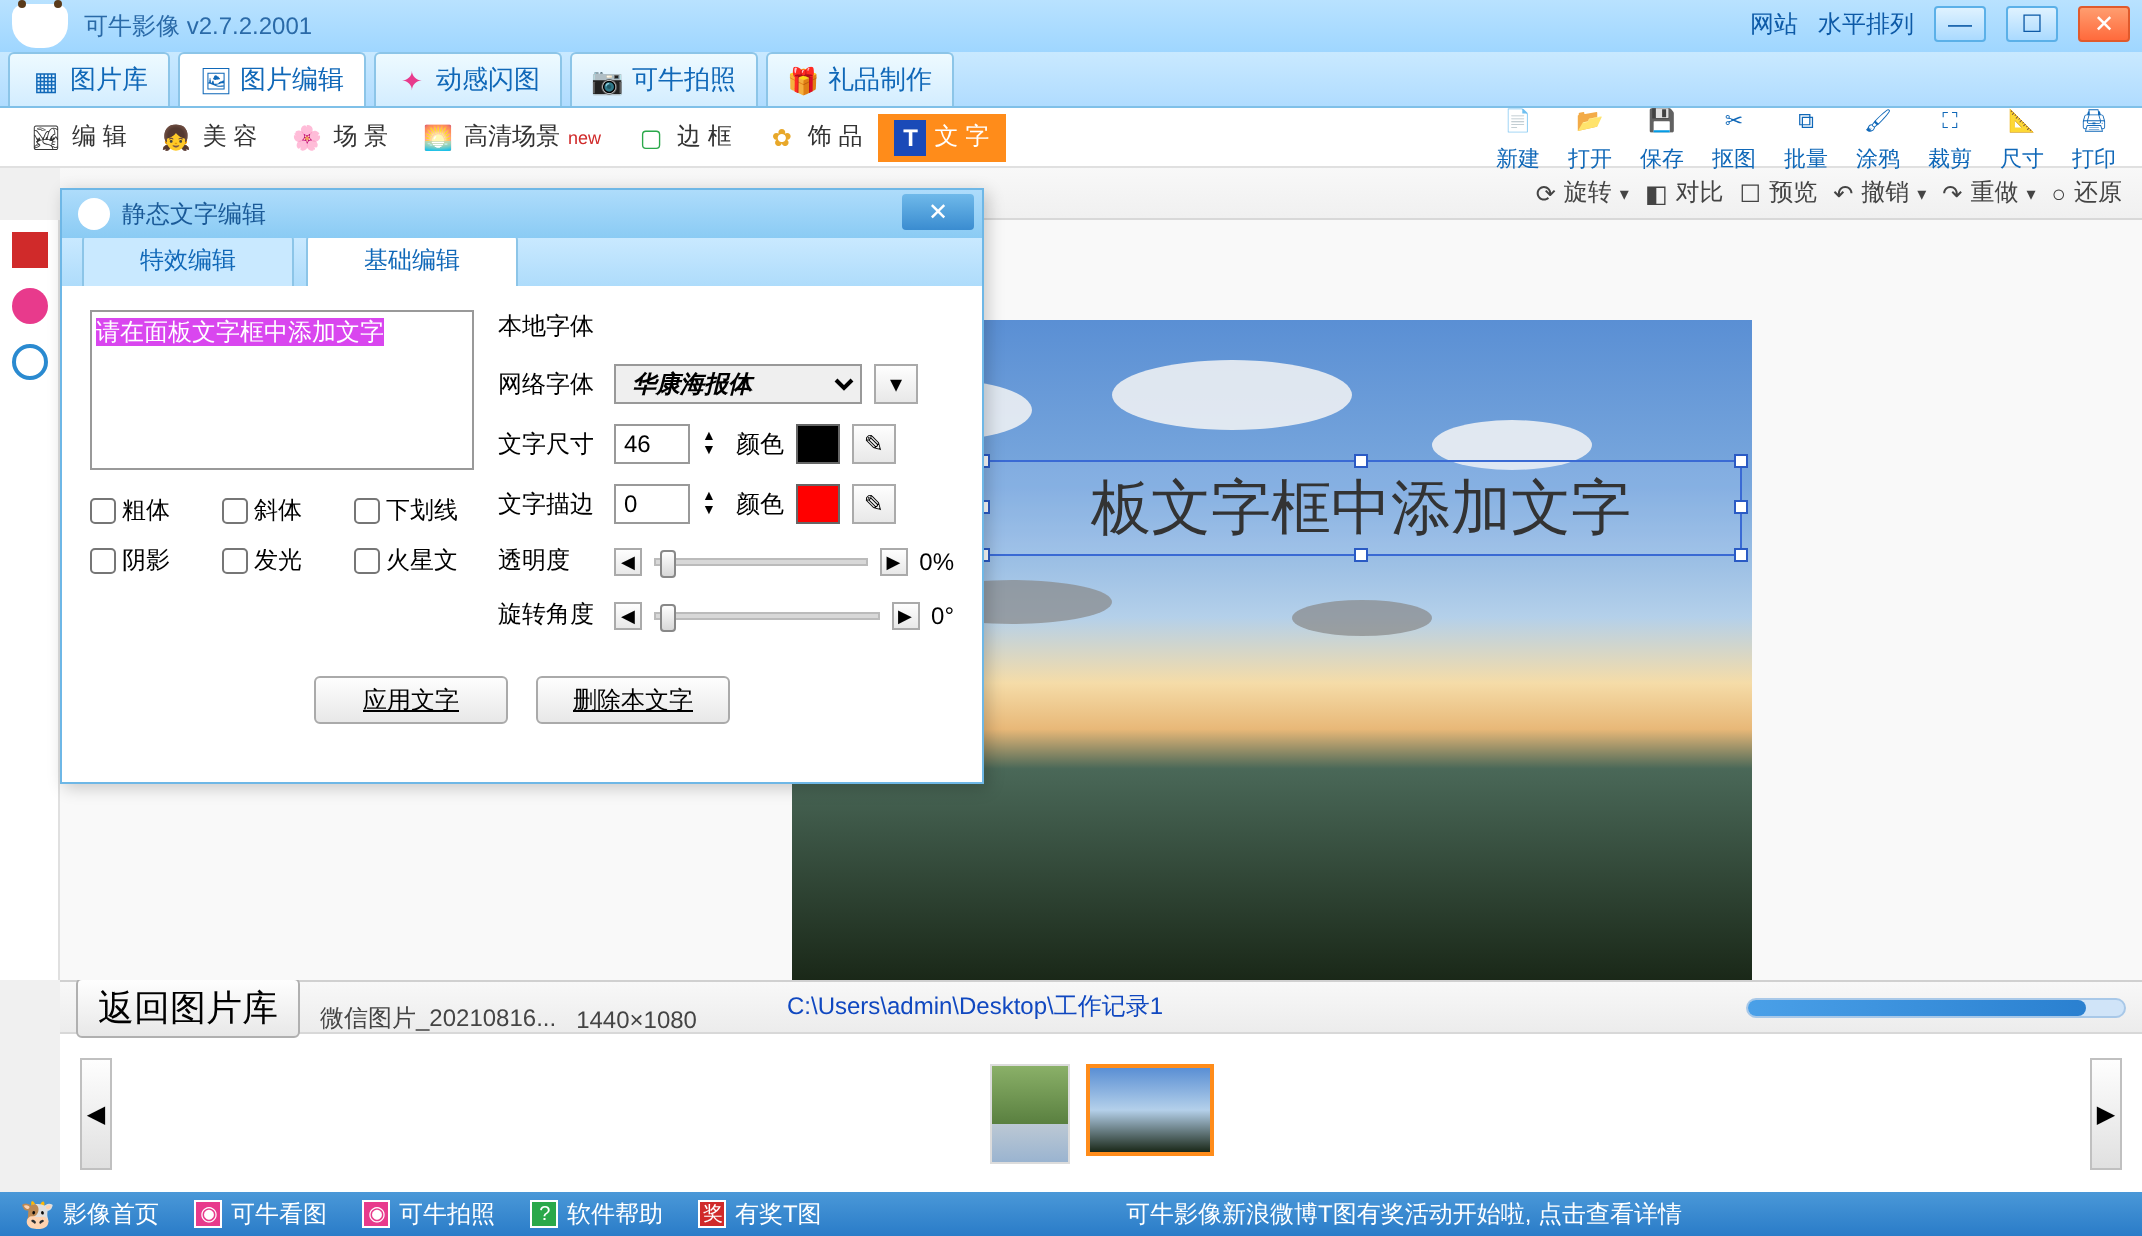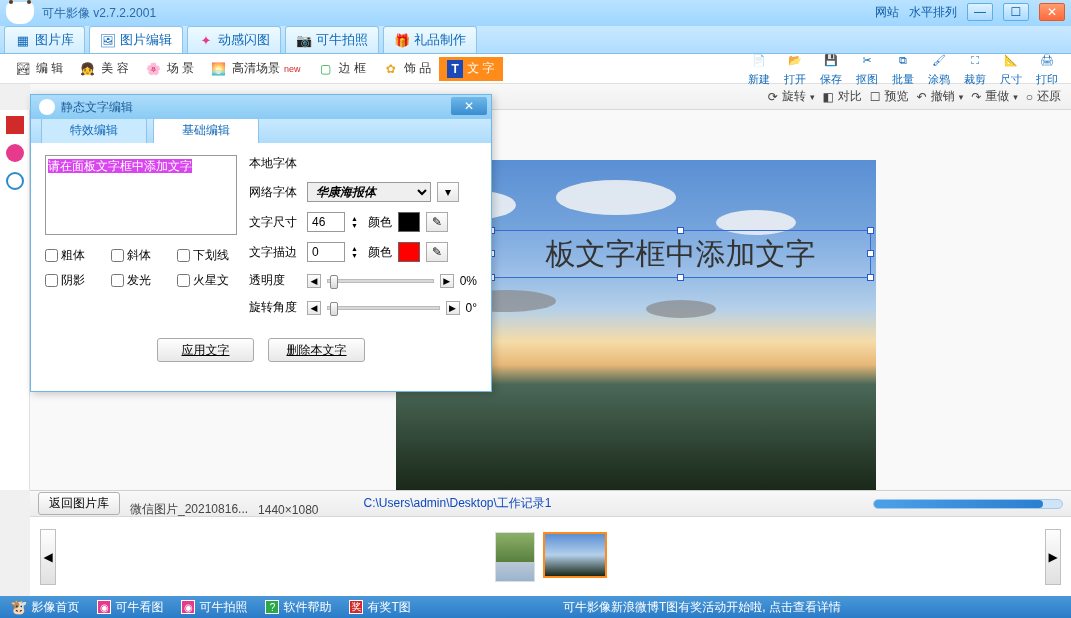--- a/index.html
+++ b/index.html
@@ -70,21 +70,21 @@
   .eyed{width:22px;height:20px;border:1px solid #aaa;display:flex;align-items:center;justify-content:center;background:linear-gradient(#fefefe,#e8e8e8);}
   .slider{display:flex;align-items:center;gap:6px;flex:1;}
   .slider .track{flex:1;height:4px;background:#d8d8d8;border:1px solid #bbb;position:relative;}
   .slider .thumb{position:absolute;left:2px;top:-5px;width:8px;height:14px;background:linear-gradient(#fefefe,#d8d8d8);border:1px solid #888;border-radius:2px;}
   .slider .sbtn{width:14px;height:14px;border:1px solid #aaa;display:flex;align-items:center;justify-content:center;font-size:9px;background:linear-gradient(#fefefe,#e8e8e8);}
   .dlgbtns{display:flex;justify-content:center;gap:14px;}
   .dbtn{width:97px;height:24px;background:linear-gradient(#fefefe,#e8e8e8);border:1px solid #aaa;border-radius:3px;font-size:12px;display:flex;align-items:center;justify-content:center;text-decoration:underline;}
 
   
   .statusrow{height:26px;background:linear-gradient(#f8f8f8,#ececec);border-top:1px solid #d0d0d0;display:flex;align-items:center;padding:0 8px;gap:10px;margin-left:30px;}
-  .pillbtn{padding:2px 10px;border:1px solid #b0b0b0;border-radius:3px;background:linear-gradient(#fefefe,#e8e8e8);font-size:12px;}
+  .pillbtn{padding:2px 10px;border:1px solid #b0b0b0;border-radius:3px;background:linear-gradient(#fefefe,#e8e8e8);font-size:18px;}
   .statusrow .dim{color:#444;margin-top:12px;}
   .statusrow .path{color:#1048c0;margin-left:35px;}
   .zoom{margin-left:auto;width:190px;height:10px;background:#d0e4f8;border:1px solid #a8c8e8;border-radius:5px;position:relative;}
   .zoom::before{content:"";position:absolute;left:0;top:0;bottom:0;width:90%;background:linear-gradient(90deg,#4aa0e8,#2a80d0);border-radius:5px;}
   .filmstrip{height:80px;background:#fff;border-top:1px solid #d8d8d8;display:flex;align-items:center;padding:0 10px;gap:10px;margin-left:30px;}
   .scrollbtn{width:16px;height:56px;background:linear-gradient(#fefefe,#e0e0e0);border:1px solid #c0c0c0;display:flex;align-items:center;justify-content:center;font-size:12px;}
   .filmstrip .thumbs{display:flex;gap:8px;margin:0 auto;}
   .thumb1{width:40px;height:50px;background:linear-gradient(#8ab068 0%,#5a8040 60%,#bcc8d4 60%,#9ab4d0 100%);border:1px solid #dcdcdc;}
   .thumb2{width:64px;height:46px;background:linear-gradient(#5a8fd4 0%,#b4d0ea 50%,#1a2818 100%);border:2px solid #ff8c1a;}
 

